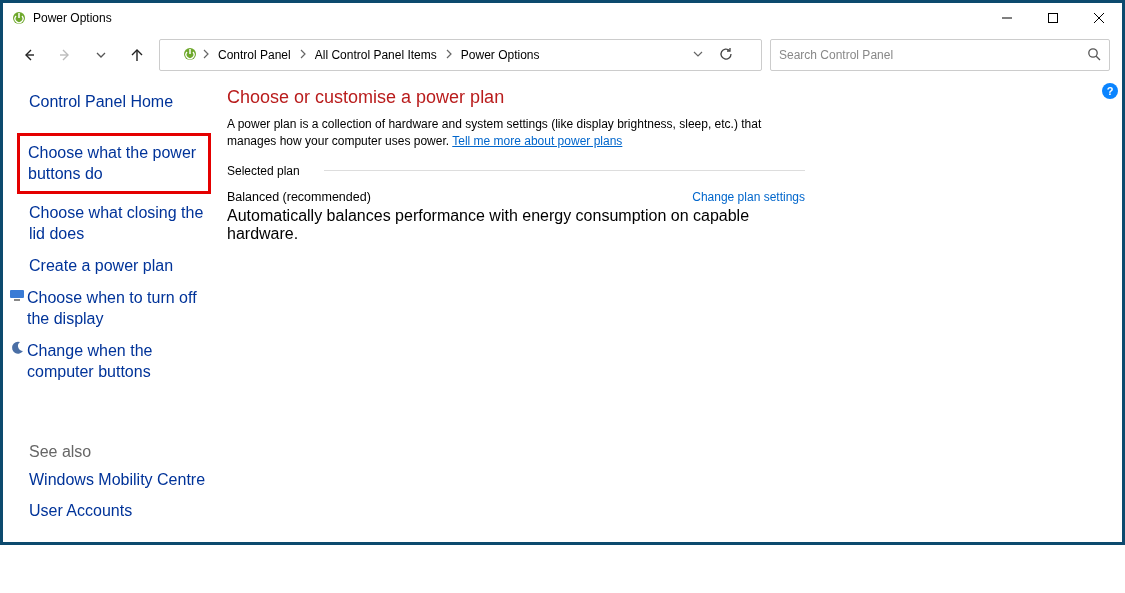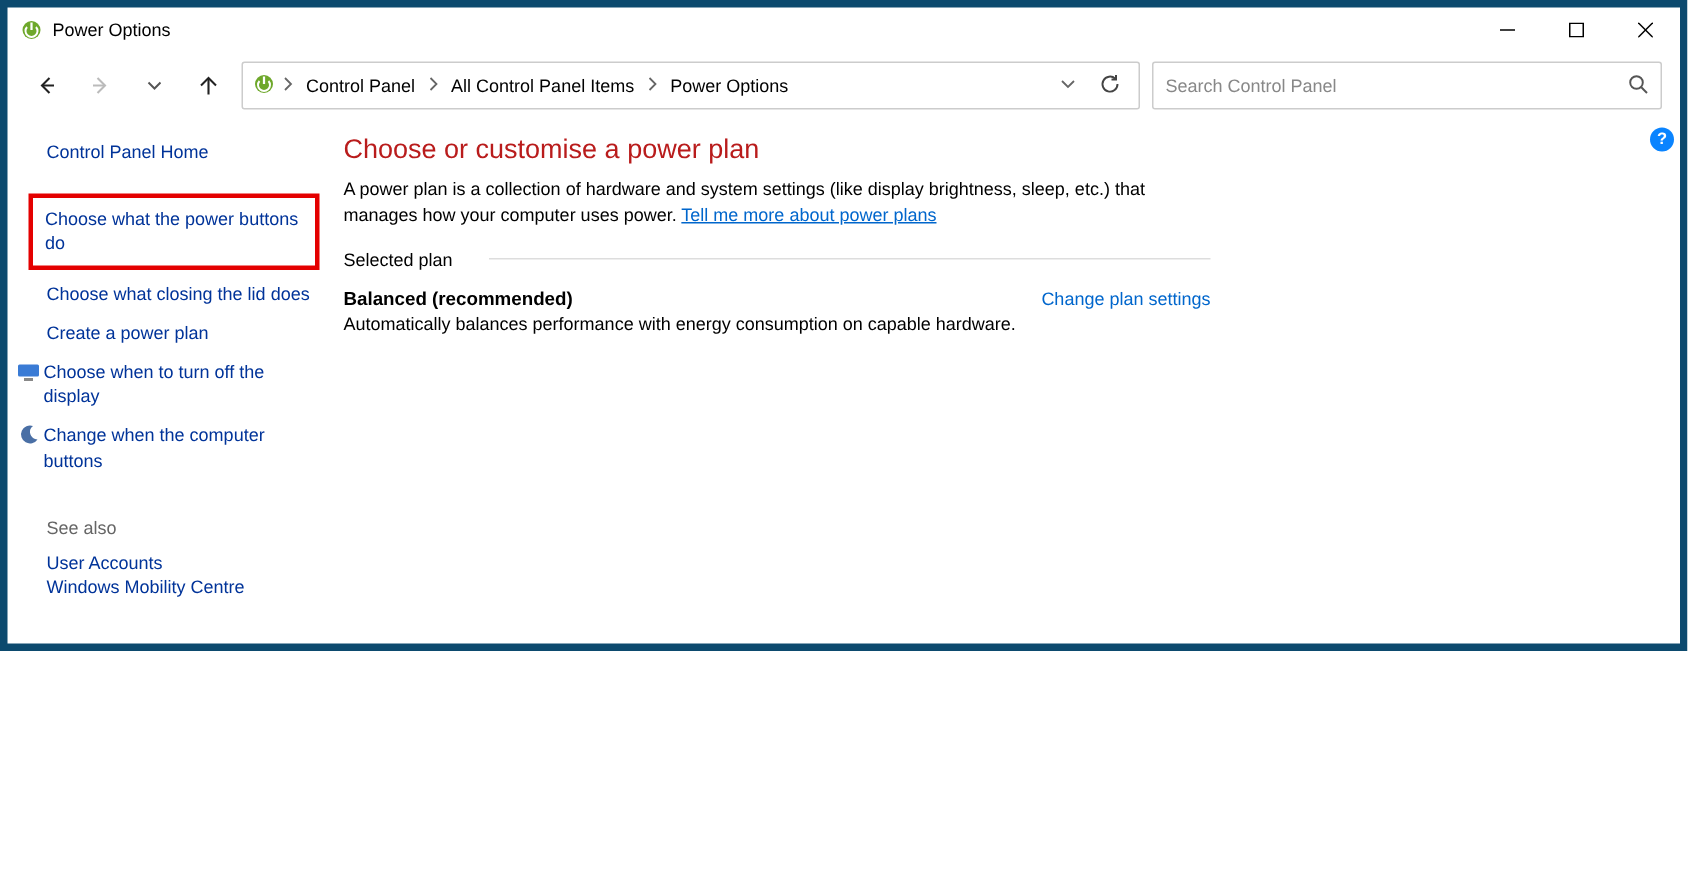--- a/index.html
+++ b/index.html
@@ -1,53 +1,53 @@
 <!DOCTYPE html>
 <html><head>
 <meta charset="utf-8">
 <style>
   * { box-sizing: border-box; margin: 0; padding: 0; }
   html, body { width: 1125px; height: 593px; font-family: "Segoe UI", Tahoma, sans-serif; font-size: 12px; color: #000; background: #fff; }
-  .window { width: 1125px; height: 434px; border: 5px solid #0c4a6e; display: flex; flex-direction: column; background: #fff; }
+  .window { width: 1125px; height: 545px; border: 3px solid #0c4a6e; display: flex; flex-direction: column; background: #fff; }
   
   .titlebar { height: 30px; display: flex; align-items: center; padding: 0 0 0 8px; }
   .titlebar .app-icon { width: 16px; height: 16px; margin-right: 6px; }
   .titlebar .title { font-size: 12px; color: #000; flex: 0 0 auto; }
   .titlebar .spacer { flex: 1; }
   .titlebar .win-ctrl { width: 46px; height: 30px; display: flex; align-items: center; justify-content: center; color: #000; }
   .titlebar .win-ctrl svg { stroke: #000; }
   
   .toolbar { height: 44px; display: flex; align-items: center; padding: 0 12px; gap: 8px; }
   .nav-btn { width: 28px; height: 28px; display: flex; align-items: center; justify-content: center; color: #555; }
   .nav-btn.disabled { color: #bbb; }
-  .address-bar { flex: 1; height: 32px; border: 1px solid #ccc; border-radius: 2px; display: flex; align-items: center; padding: 0 6px; gap: 4px; }
+  .address-bar { flex: 1; height: 32px; border: 1px solid #ccc; border-radius: 2px; display: flex; align-items: center; padding: 0 22px; gap: 4px; }
   .address-bar .sep { color: #666; font-size: 10px; }
   .address-bar .crumb { color: #000; font-size: 12px; padding: 2px 4px; }
   .address-bar .end-spacer { flex: 1; }
   .search-box { width: 340px; height: 32px; border: 1px solid #ccc; border-radius: 2px; display: flex; align-items: center; padding: 0 8px; color: #888; }
   .search-box .sicon { margin-left: auto; }
   
   .body { flex: 1; display: flex; padding: 6px 12px 12px 12px; position: relative; }
-  .sidebar { width: 200px; padding: 8px 6px 8px 14px; display: flex; flex-direction: column; font-size: 12px; }
+  .sidebar { width: 200px; padding: 8px 6px 8px 14px; display: flex; flex-direction: column; font-size: 16px; }
   .sidebar a, .sidebar .link { color: #003399; text-decoration: none; display: block; margin-bottom: 10px; line-height: 1.35; cursor: pointer; }
   .sidebar .highlighted { border: 3px solid #e40000; padding: 6px 8px; margin: 2px -2px 8px -12px; }
   .sidebar .row { display: flex; align-items: flex-start; gap: 2px; }
   .sidebar .row .icon-slot { width: 16px; flex: 0 0 16px; margin-left: -20px; }
   .sidebar .see-also-spacer { flex: 1; }
   .sidebar .see-also-title { color: #666; margin-bottom: 8px; }
   .main { flex: 1; padding: 4px 10px 10px 12px; max-width: 600px; }
   .main h1 { color: #b91c1c; font-weight: 400; font-size: 18px; margin-bottom: 8px; }
   .main p.desc { font-size: 12px; color: #000; line-height: 1.4; margin-bottom: 14px; }
   .main p.desc a { color: #0066cc; text-decoration: underline; }
   .section-label { font-size: 12px; color: #000; display: flex; align-items: center; gap: 24px; margin-bottom: 12px; }
   .section-label .line { flex: 1; height: 1px; background: #ddd; }
   .plan-row { display: flex; align-items: baseline; justify-content: space-between; }
-  .plan-name { font-weight: 700; font-size: 12.5px; }
+  .plan-name { font-weight: 400; font-size: 12.5px; }
   .change-link { color: #0066cc; font-size: 12px; cursor: pointer; }
-  .plan-desc { font-size: 12px; color: #000; margin-top: 3px; }
+  .plan-desc { font-size: 16px; color: #000; margin-top: 3px; }
   .help-badge { position: absolute; top: 6px; right: 4px; width: 16px; height: 16px; border-radius: 50%; background: #0a84ff; color: #fff; font-size: 11px; font-weight: bold; display: flex; align-items: center; justify-content: center; }
   .icon-slot svg { display: block; }
 </style>
 </head>
 <body>
 
 <div class="window">
 
   <div class="titlebar">
     <span class="app-icon">
@@ -178,22 +178,22 @@
         <span class="icon-slot">
           <svg width="16" height="16" viewBox="0 0 16 16">
               <path d="M11 2 A6 6 0 1 0 14 11 A5 5 0 0 1 11 2 Z" fill="#4a6fa5"></path>
             </svg>
         </span>
         <span class="link">Change when the computer buttons</span>
       </div>
 
       <div class="see-also-spacer"></div>
       <span class="see-also-title">See also</span>
+      <span class="link">Windows Mobility Centre</span>
       <span class="link" style="margin-bottom:0;">User Accounts</span>
-      <span class="link">Windows Mobility Centre</span>
     </div>
 
     <div class="main">
       <h1>Choose or customise a power plan</h1>
       <p class="desc">
         <span>A power plan is a collection of hardware and system settings (like display brightness, sleep, etc.) that manages how your computer uses power. </span><a>Tell me more about power plans</a>
       </p>
       <div class="section-label">
         <span>Selected plan</span>
         <span class="line"></span>

